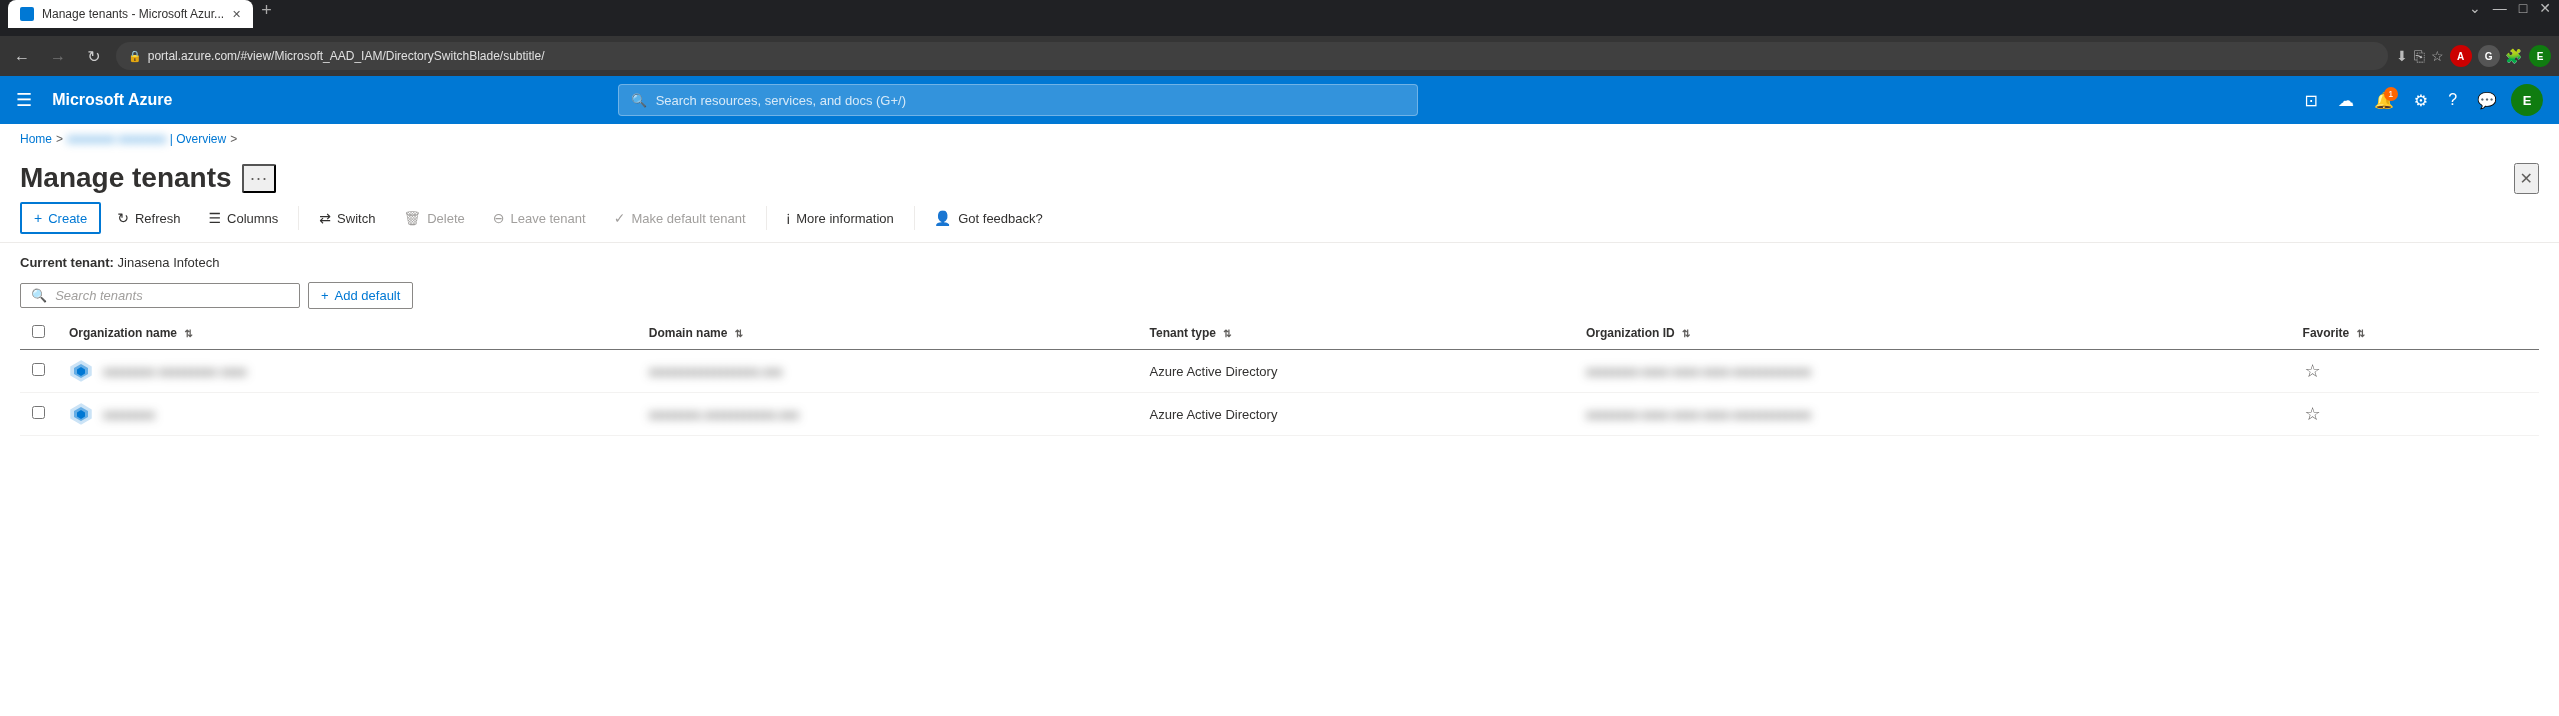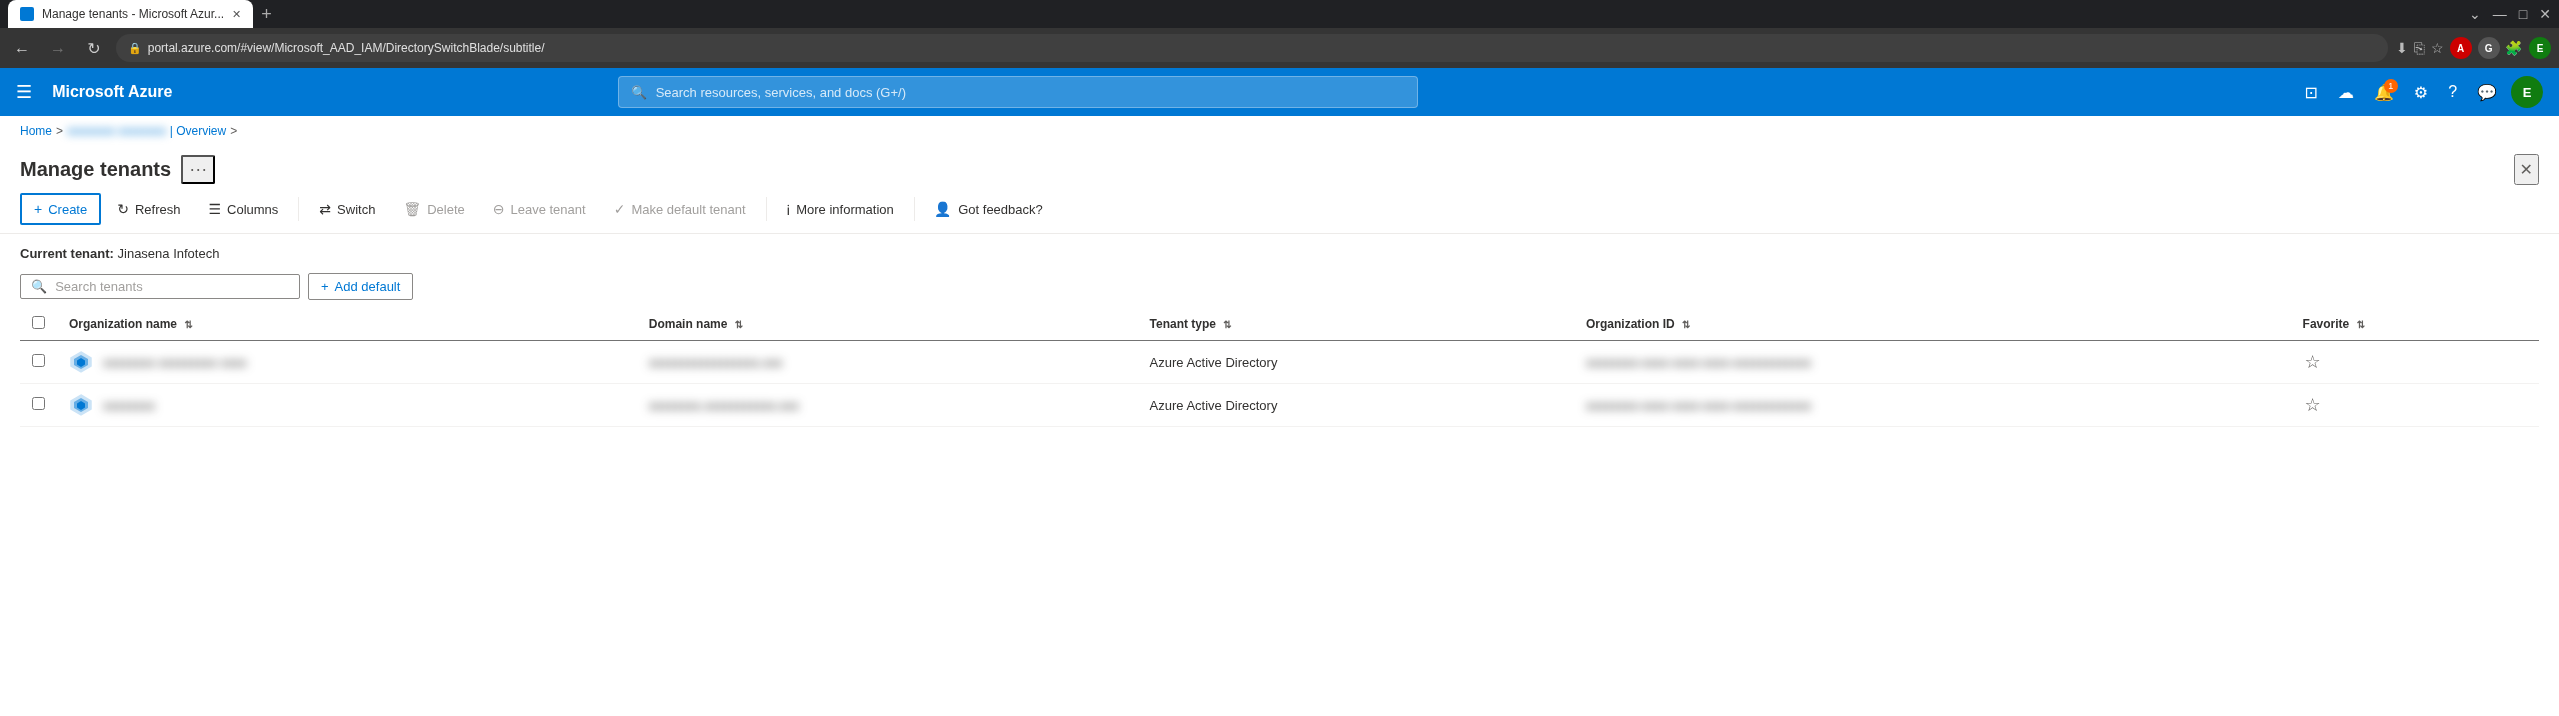--- a/index.html
+++ b/index.html
@@ -1,23 +1,23 @@
 <!DOCTYPE html>
 <html><head>
   <meta charset="utf-8">
   <style>
     * { box-sizing: border-box; margin: 0; padding: 0; }
     body { font-family: 'Segoe UI', sans-serif; font-size: 13px; background: #fff; color: #323130; overflow-x: hidden; }
 
     
     .browser-chrome {
       background: #202124;
-      height: 28px;
-      display: flex;
-      align-items: center;
+      height: 36px;
+      display: flex;
+      align-items: flex-start;
       padding: 0 8px;
       gap: 4px;
     }
     .browser-tab {
       background: #fff;
       height: 28px;
       display: flex;
       align-items: center;
       padding: 0 12px;
       border-radius: 8px 8px 0 0;
@@ -186,21 +186,21 @@
     .blurred { filter: blur(4px); }
 
     
     .page-header {
       padding: 8px 20px 0 20px;
       display: flex;
       align-items: center;
       gap: 10px;
     }
     .page-title {
-      font-size: 20px;
+      font-size: 28px;
       font-weight: 600;
       color: #323130;
     }
     .more-options-btn {
       color: #605e5c;
       font-size: 18px;
       cursor: pointer;
       padding: 2px 6px;
       border-radius: 2px;
     }
@@ -275,20 +275,21 @@
       gap: 8px;
       width: 280px;
       background: #fff;
     }
     .search-box input {
       border: none;
       outline: none;
       font-size: 13px;
       color: #4c1d95;
       flex: 1;
+      font-style: italic;
     }
     .search-box input::placeholder { color: #a19f9d; }
     .search-icon { color: #605e5c; font-size: 13px; }
     .add-filter-btn {
       display: flex;
       align-items: center;
       gap: 6px;
       padding: 5px 12px;
       border: 1px solid #8a8886;
       background: #fff;

